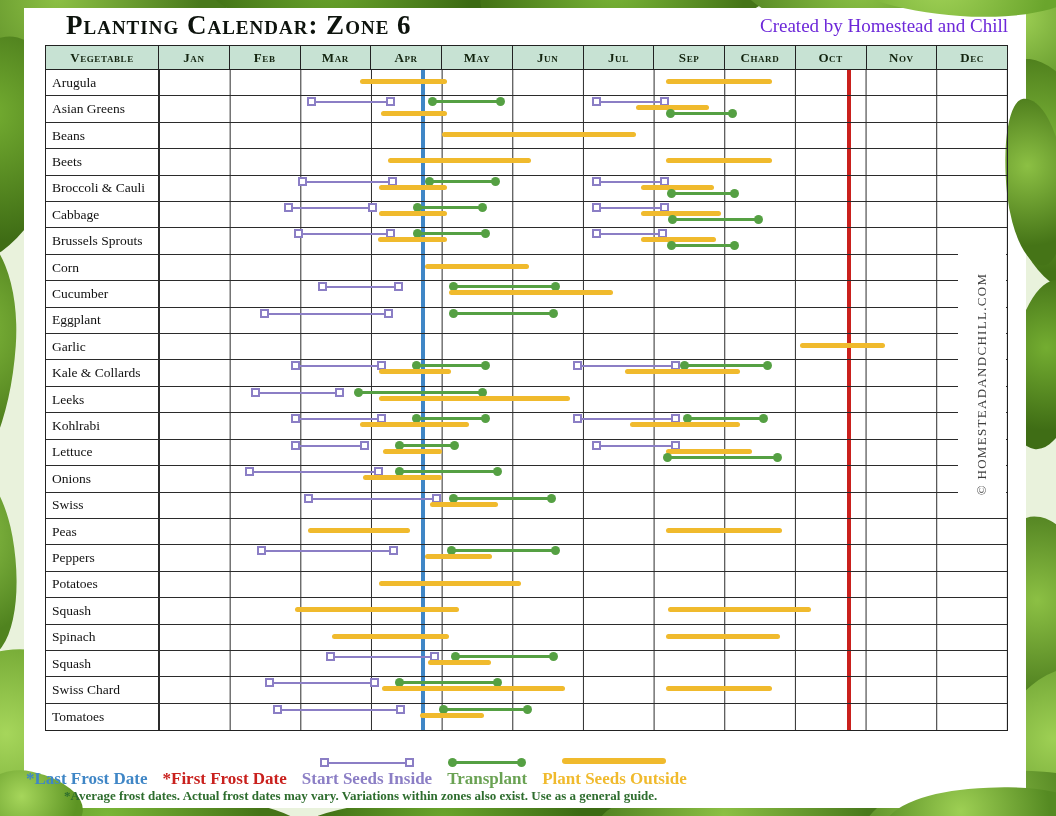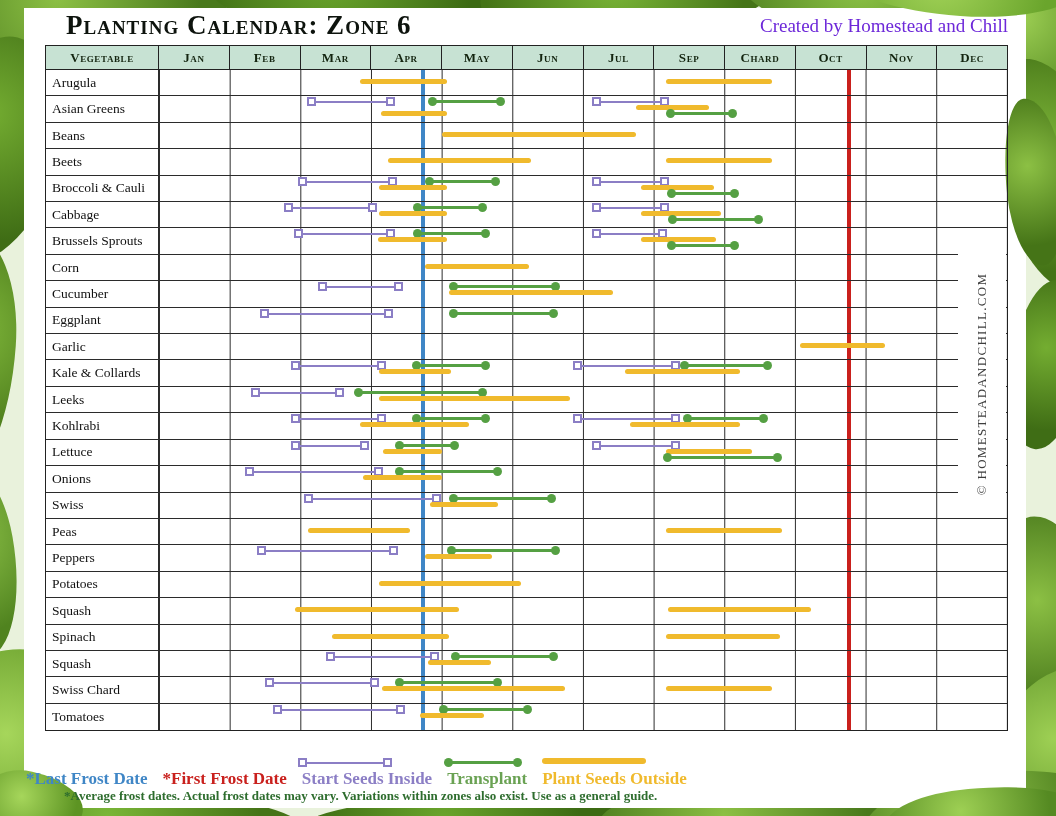--- a/index.html
+++ b/index.html
@@ -44,21 +44,21 @@
   .bar.transplant::before,.bar.transplant::after{content:"";position:absolute;top:-3px;width:9px;height:9px;
       border-radius:50%;background:var(--c-transplant,#55a043);}
   .bar.transplant::before{left:-3px;} .bar.transplant::after{right:-3px;}
 
   .copyright-box{position:absolute;left:958px;top:250px;width:48px;height:268px;background:#fff;z-index:4;}
   .copyright-text{position:absolute;left:50%;top:50%;width:266px;
       transform:translate(-50%,-50%) rotate(-90deg);text-align:center;
       font-size:13px;letter-spacing:1.3px;color:#3d3d3d;white-space:nowrap;}
 
   .legend{position:absolute;left:26px;top:758px;display:flex;align-items:flex-end;gap:15px;z-index:4;}
-  .legend-item{display:flex;flex-direction:column;justify-content:flex-end;min-height:28px;}
+  .legend-item{display:flex;flex-direction:column;align-items:center;justify-content:flex-end;min-height:28px;}
   .legend-label{font-size:17px;font-weight:700;white-space:nowrap;}
   .lb-blue{color:var(--c-lastfrost,#3f86c6);}
   .lb-red{color:var(--c-firstfrost,#c9201d);}
   .lb-purple{color:var(--c-inside,#8b7ec5);}
   .lb-green{color:#6aa253;}
   .lb-yellow{color:var(--c-outside,#f0ba2d);}
   .glyph{position:relative;margin-bottom:5px;}
   .g-inside{width:86px;}
   .g-transplant{width:72px;}
   .g-outside{width:104px;height:6px;border-radius:3px;background:var(--c-outside,#f0ba2d);}

